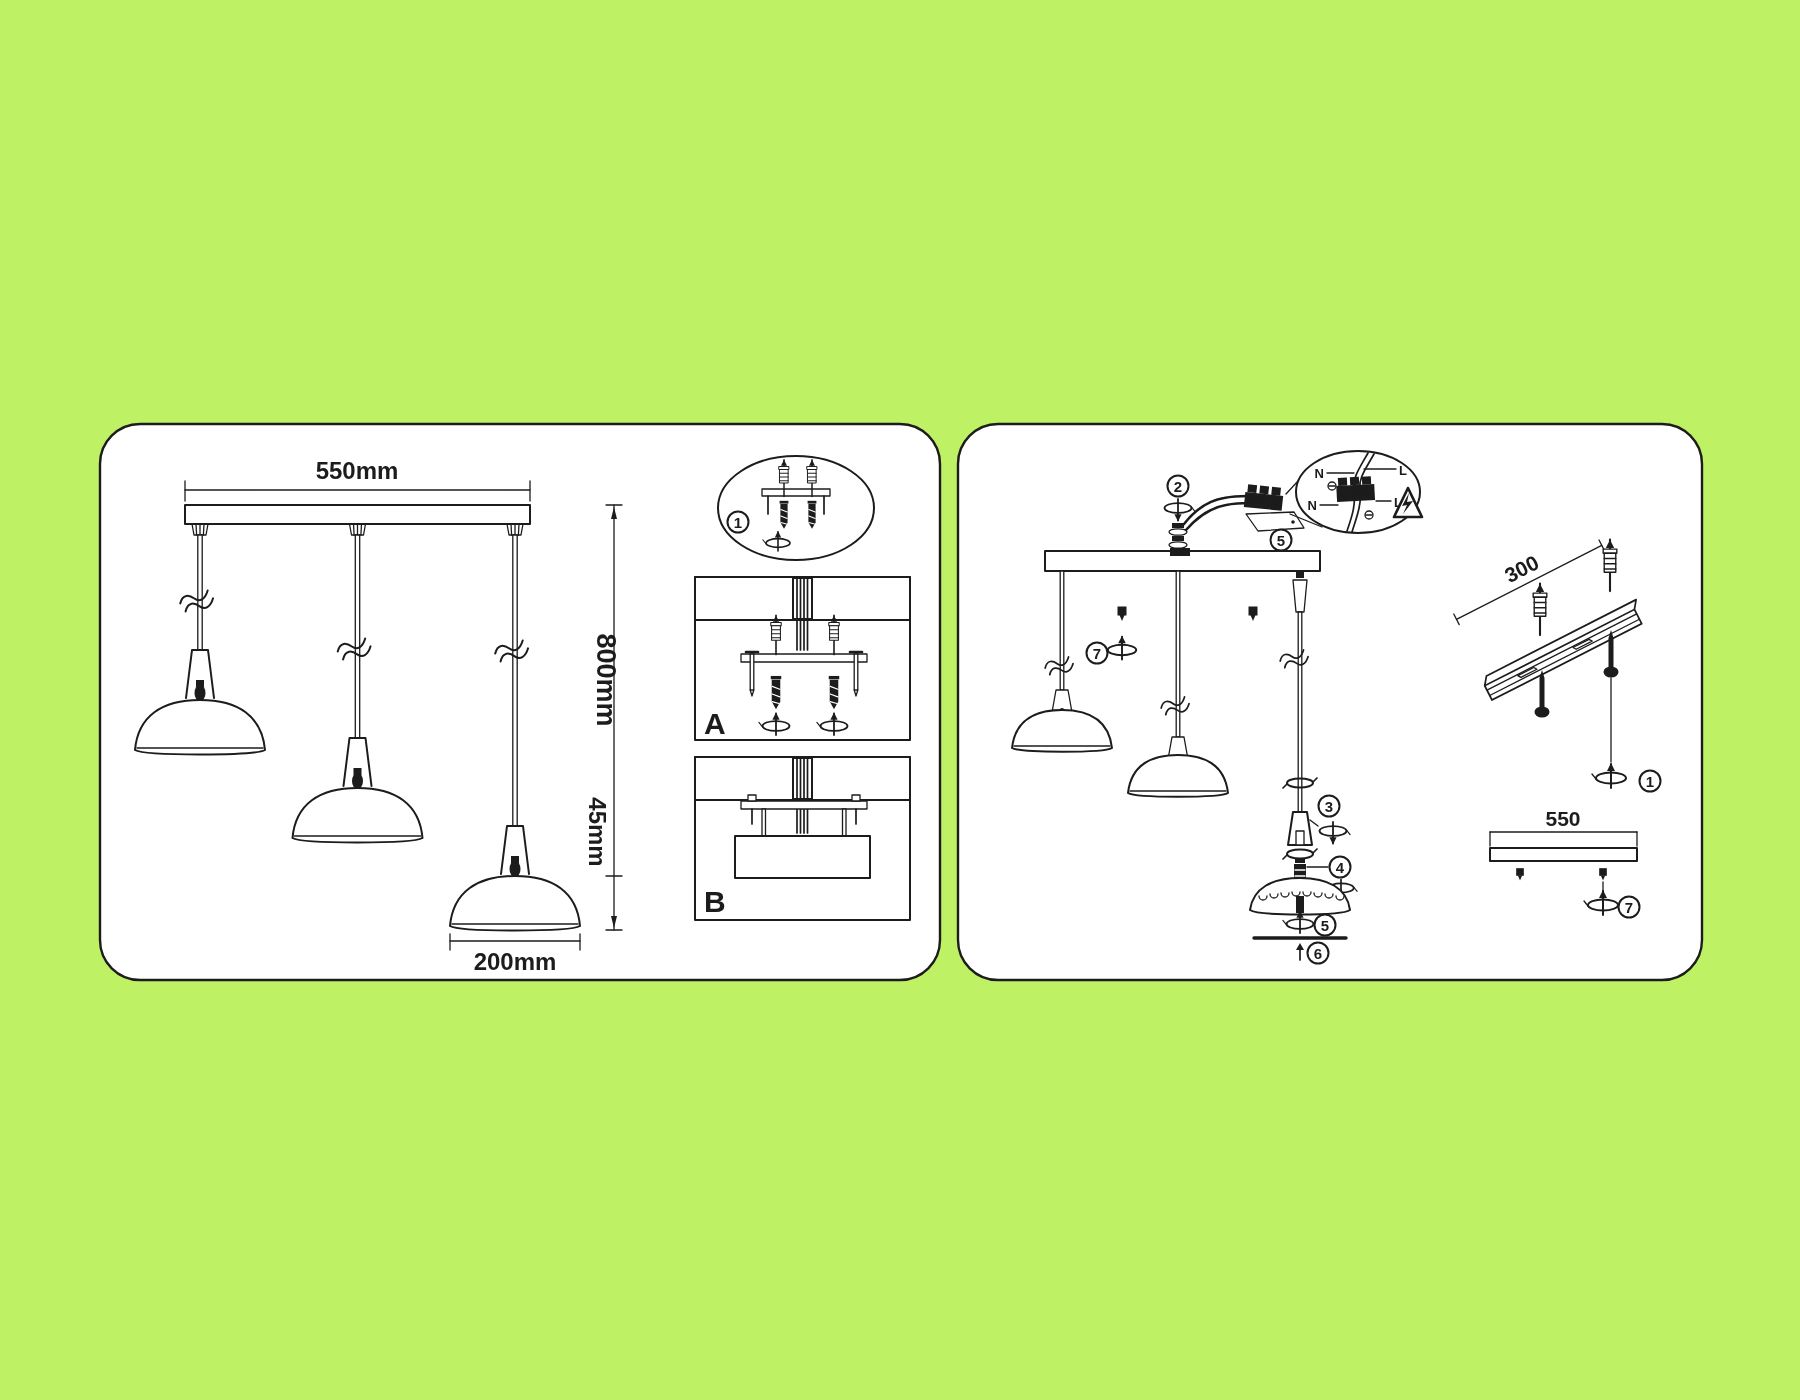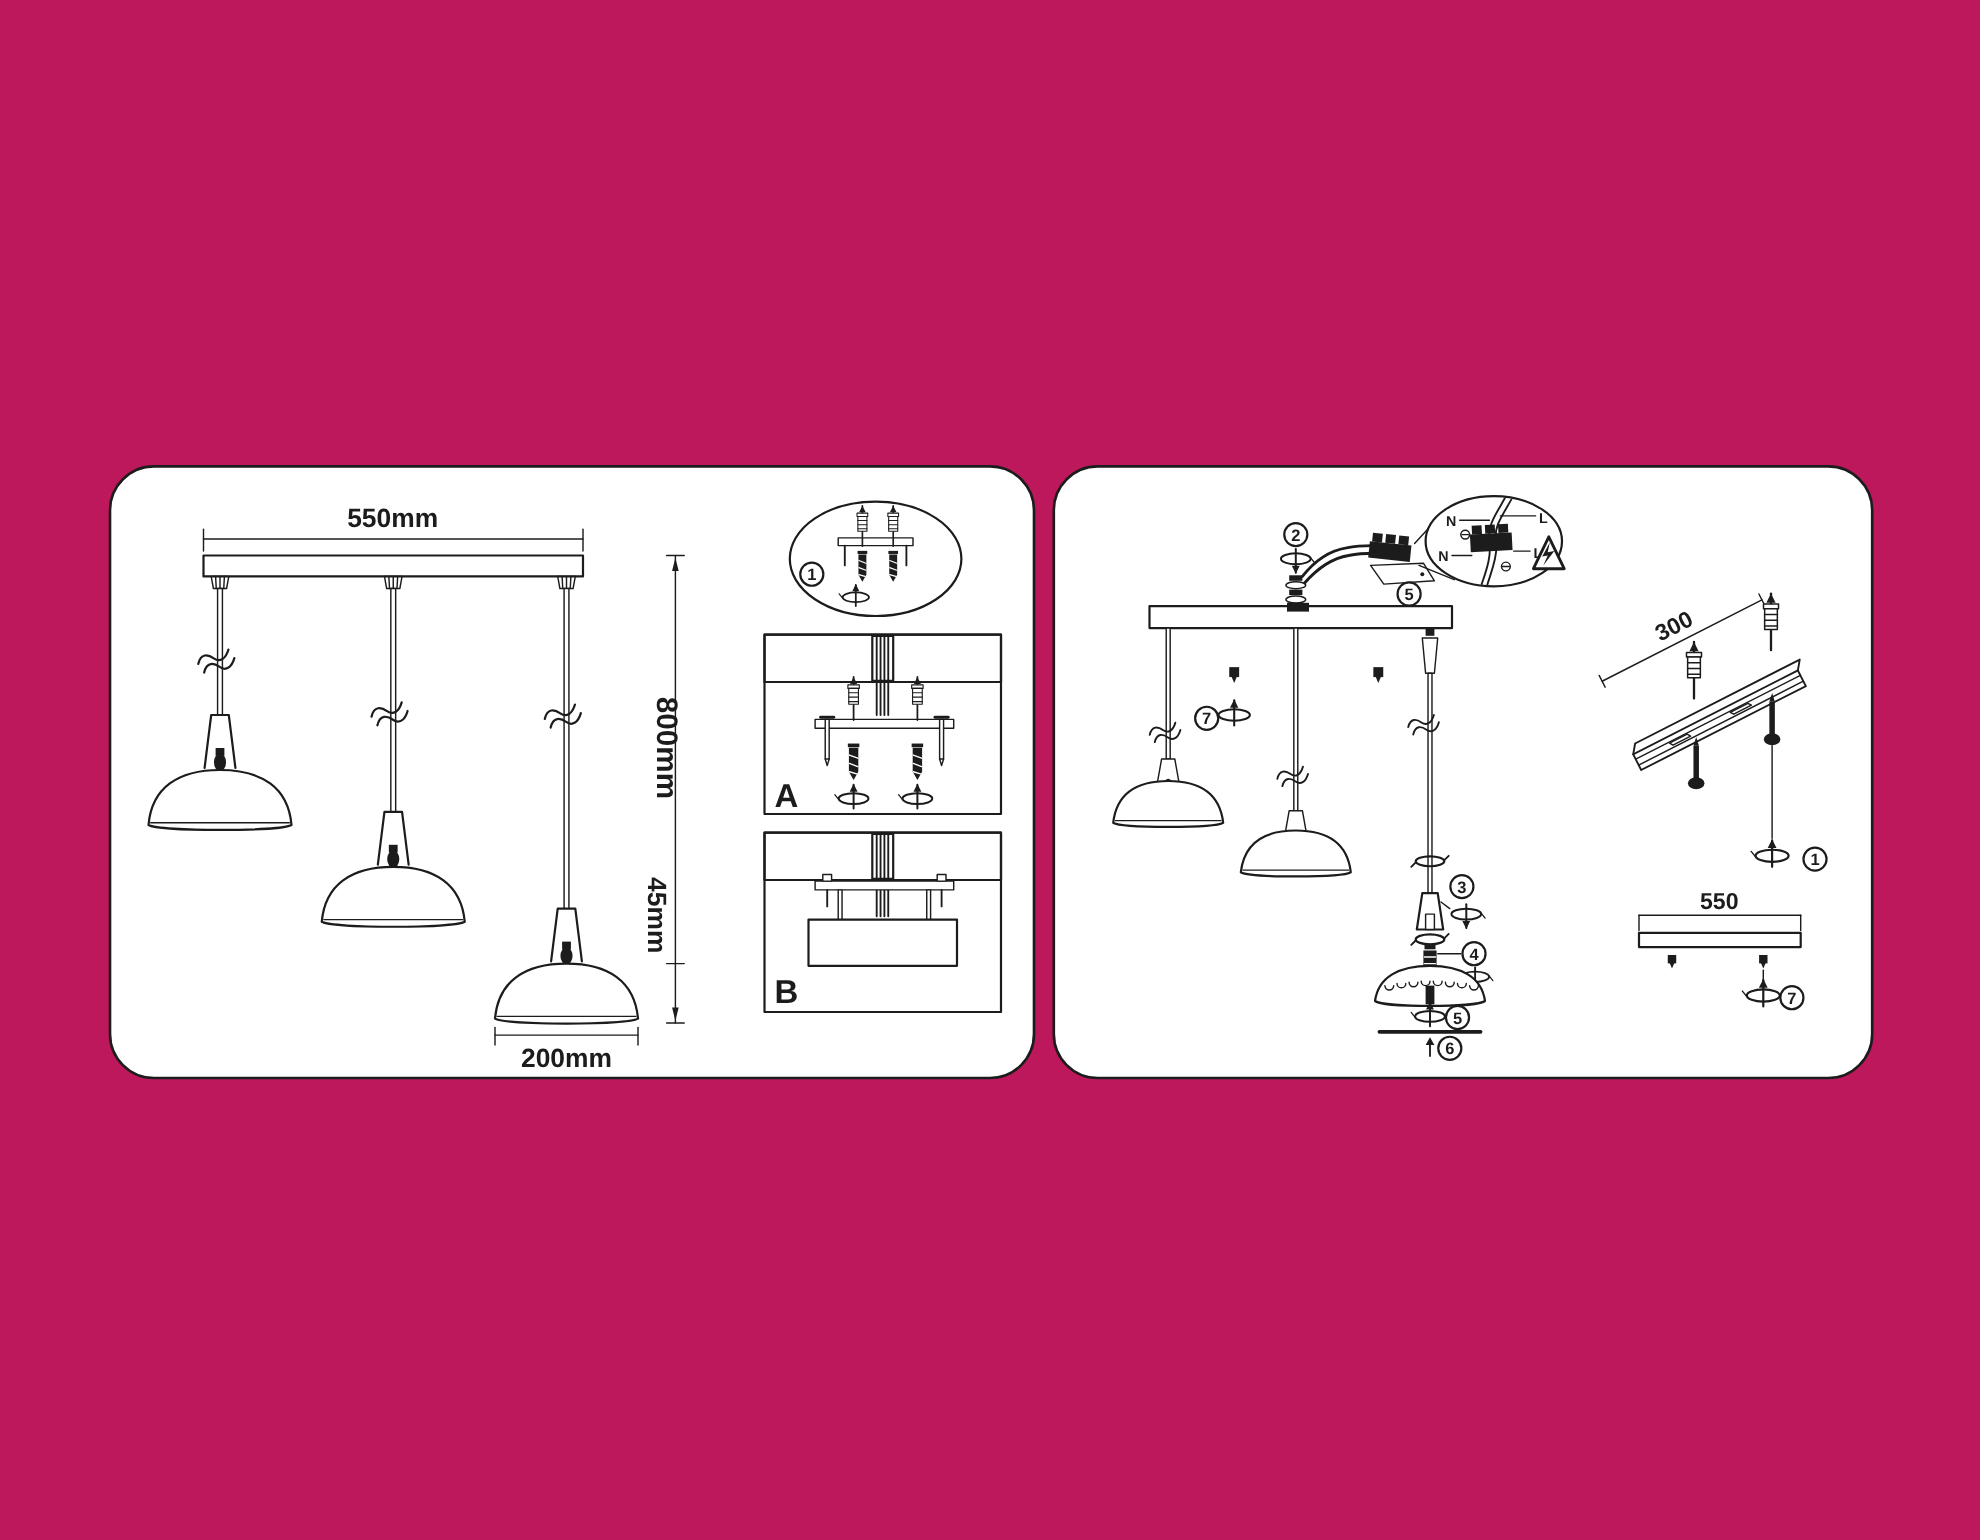--- a/index.html
+++ b/index.html
@@ -1,16 +1,16 @@
 <!DOCTYPE html>
 <html><head>
 <meta charset="utf-8">
 <style>
   html,body{margin:0;padding:0;background:#ffffff;}
-  .page{position:relative;width:1800px;height:1400px;background:#be185d;font-family:"Liberation Sans",sans-serif;}
+  .page{position:relative;width:1800px;height:1400px;background:#bef264;font-family:"Liberation Sans",sans-serif;}
   svg{display:block;}
   path,rect,line,ellipse,circle,polyline{fill:none;stroke:#1c1c1c;stroke-width:2;stroke-linecap:round;stroke-linejoin:round;}
   .thin{stroke-width:1.3;}
   .med{stroke-width:1.7;}
   .thick{stroke-width:2.6;}
   .xthick{stroke-width:3.4;}
   .f{fill:#1c1c1c;stroke:none;}
   .w{fill:#ffffff;}
   .panel{stroke-width:2.4;fill:#ffffff;}
   text{stroke:none;fill:#1c1c1c;font-family:"Liberation Sans",sans-serif;font-weight:700;}

